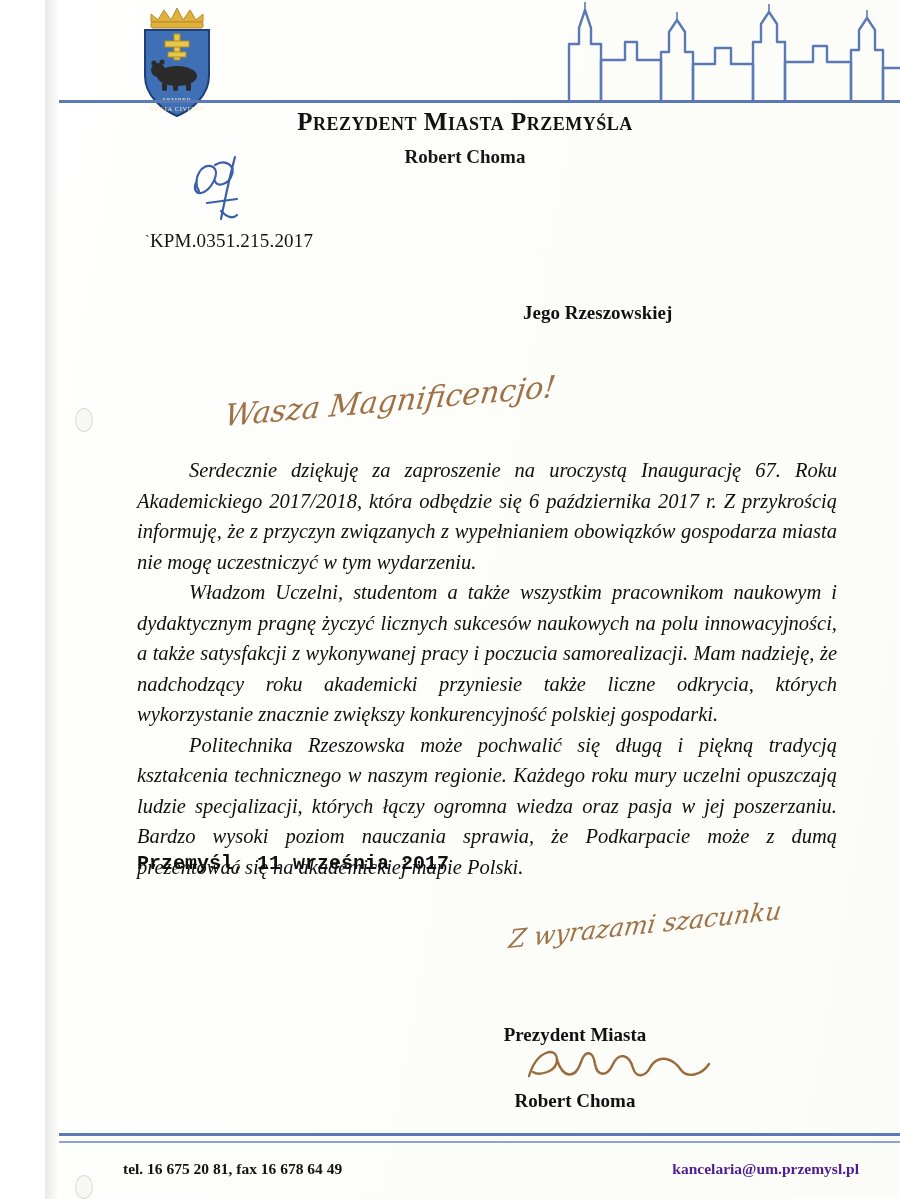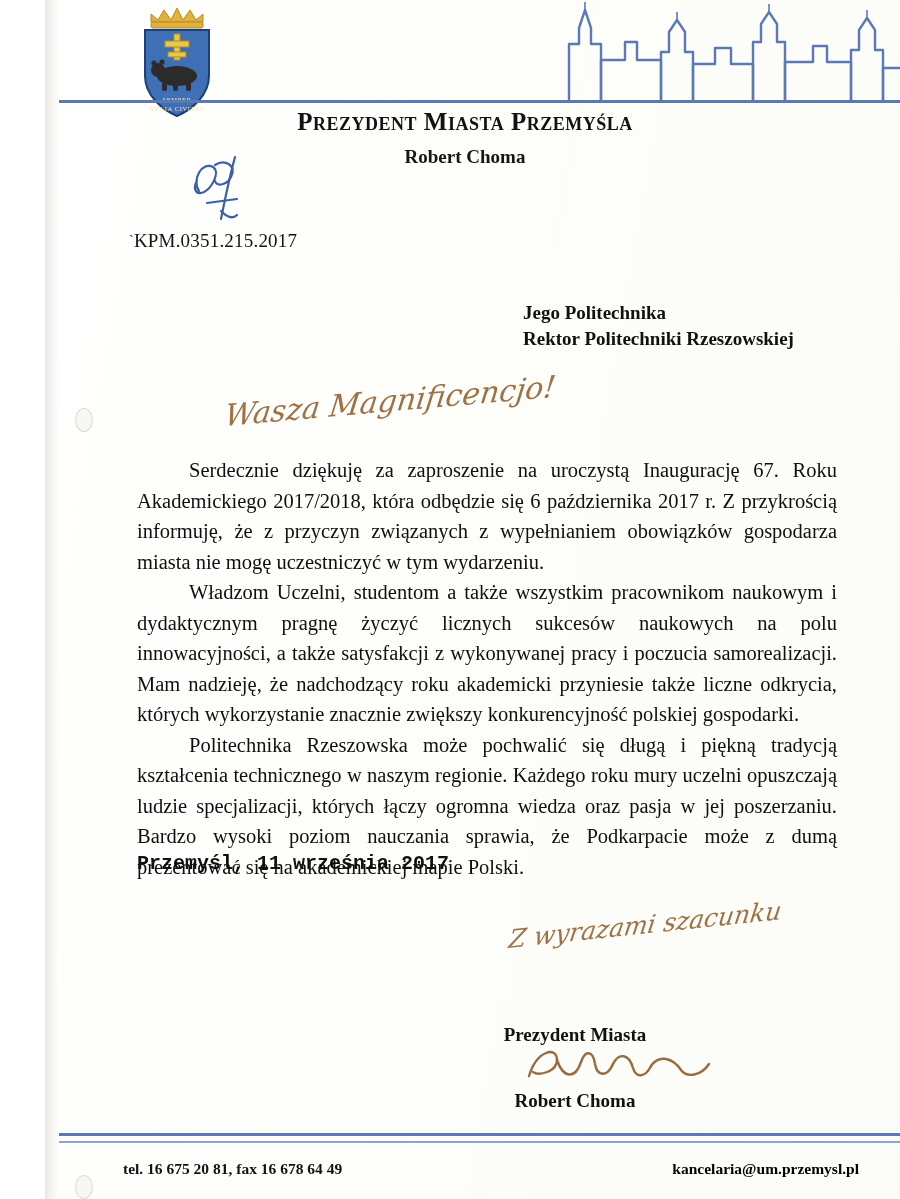--- a/index.html
+++ b/index.html
@@ -81,21 +81,21 @@
   .doc-subtitle {
     font-weight: bold;
     font-size: 19px;
     color: #161616;
     margin-top: 10px;
     margin-left: -60px;
   }
   
   .refno {
     position: absolute;
-    left: 84px;
+    left: 100px;
     top: 230px;
     font-size: 19px;
     color: #131313;
     letter-spacing: 0.2px;
   }
   .refno .tick {
     font-size: 14px;
     vertical-align: 2px;
   }
   
@@ -141,20 +141,21 @@
     top: 455px;
     width: 700px;
     font-size: 20.5px;
     line-height: 30.5px;
     color: #0f0f0f;
     text-align: justify;
   }
   .body-text p {
     margin: 0 0 0 0;
     text-indent: 52px;
+    font-style: italic;
   }
   .place-date {
     position: absolute;
     left: 92px;
     top: 852px;
     font-weight: bold;
     font-size: 20px;
     color: #101010;
     font-family: Liberation Mono, monospace;
   }
@@ -232,21 +233,21 @@
     line-height: 22px;
     color: #121212;
   }
   .footer-right {
     position: absolute;
     right: 86px;
     top: 1158px;
     font-weight: bold;
     font-size: 15.5px;
     line-height: 22px;
-    color: #000000;
+    color: #4c1d95;
     text-align: right;
   }
   
   .punch {
     position: absolute;
     width: 16px;
     height: 22px;
     border: 1px solid #dcdcd6;
     border-radius: 50%;
     background: #f7f7f3;
@@ -331,22 +332,21 @@
       <path d="M22,48 L52,44"></path>
       <path d="M36,56 C42,62 48,64 52,60"></path>
     </g>
   </svg>
 
   <div class="refno">
     <span class="tick">`</span><span>KPM.0351.215.2017</span>
   </div>
 
   <div class="addressee">
-    <div>Jego Politechnika</div>
-    <div>Rektor Politechniki Rzeszowskiej</div>
+    <div>Jego Rzeszowskiej</div>
   </div>
 
   <div class="salutation">
     <div class="salutation-text">Wasza Magnificencjo!</div>
   </div>
 
   <div class="body-text">
     <p>Serdecznie dziękuję za zaproszenie na uroczystą Inaugurację 67. Roku Akademickiego 2017/2018, która odbędzie się 6 października 2017 r. Z przykrością informuję, że z przyczyn związanych z wypełnianiem obowiązków gospodarza miasta nie mogę uczestniczyć w tym wydarzeniu.</p>
     <p>Władzom Uczelni, studentom a także wszystkim pracownikom naukowym i dydaktycznym pragnę życzyć licznych sukcesów naukowych na polu innowacyjności, a także satysfakcji z wykonywanej pracy i poczucia samorealizacji. Mam nadzieję, że nadchodzący roku akademicki przyniesie także liczne odkrycia, których wykorzystanie znacznie zwiększy konkurencyjność polskiej gospodarki.</p>
     <p>Politechnika Rzeszowska może pochwalić się długą i piękną tradycją kształcenia technicznego w naszym regionie. Każdego roku mury uczelni opuszczają ludzie specjalizacji, których łączy ogromna wiedza oraz pasja w jej poszerzaniu. Bardzo wysoki poziom nauczania sprawia, że Podkarpacie może z dumą prezentować się na akademickiej mapie Polski.</p>

